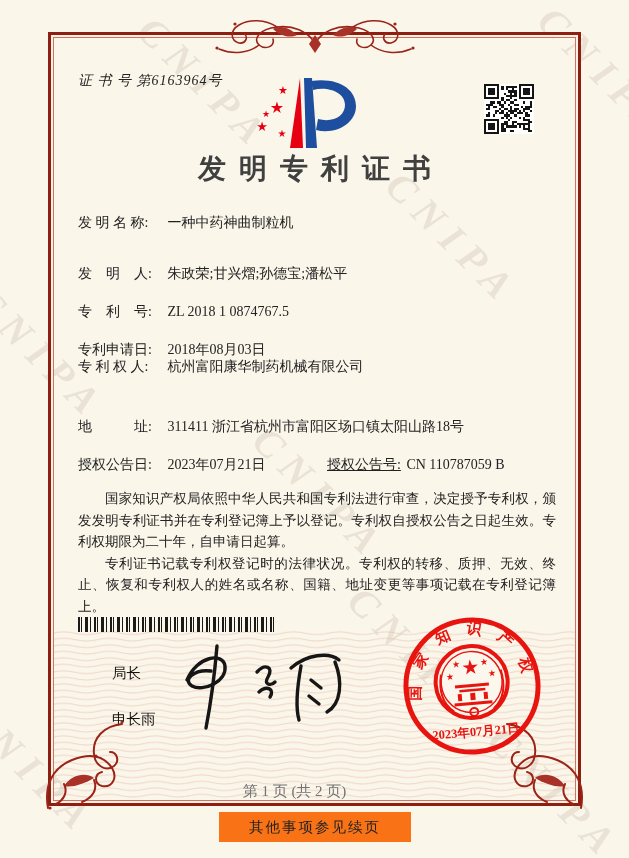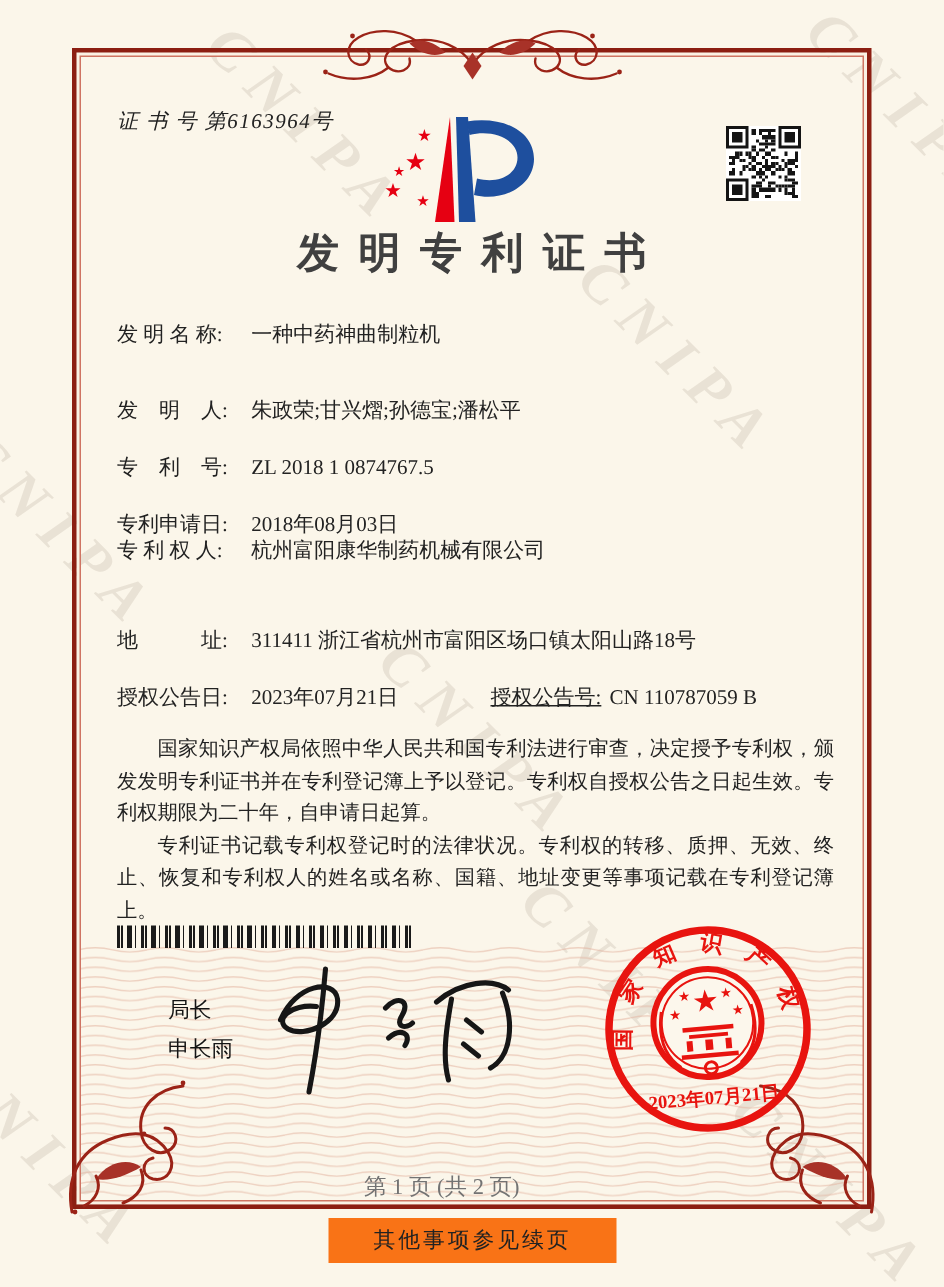--- a/index.html
+++ b/index.html
@@ -50,21 +50,21 @@
   .body-text{position:absolute;left:78px;top:488px;width:478px;z-index:2;font-size:13.5px;line-height:21.5px;text-align:justify;color:#222;}
   .body-text p{margin:0;text-indent:2em;}
   
   .barcode{
     position:absolute;left:78px;top:617px;width:196px;height:15px;z-index:2;
     background:repeating-linear-gradient(90deg,
       #1a1a1a 0 2px,transparent 2px 3px,#1a1a1a 3px 4px,transparent 4px 7px,
       #1a1a1a 7px 10px,transparent 10px 12px,#1a1a1a 12px 13px,transparent 13px 16px);
   }
   .director{position:absolute;left:84px;z-index:2;font-family:"Liberation Sans","DejaVu Sans",sans-serif;font-size:14.5px;color:#141414;margin-left:28px;}
-  .d1{top:664px}.d2{top:690px}
+  .d1{top:664px}.d2{top:710px}
   .sig{position:absolute;left:165px;top:636px;z-index:2;}
   .seal{position:absolute;left:398px;top:612px;z-index:3;transform:rotate(-5deg);}
   .page-info{position:absolute;left:48px;top:782px;width:493px;z-index:2;text-align:center;font-size:15px;color:#737373;}
   .note-box{
     position:absolute;left:219px;top:812px;width:192px;height:30px;z-index:3;
     background:#f97316;text-align:center;line-height:30px;font-size:14.5px;color:#222;letter-spacing:2px;
   }
 </style>
 </head>
 <body>

